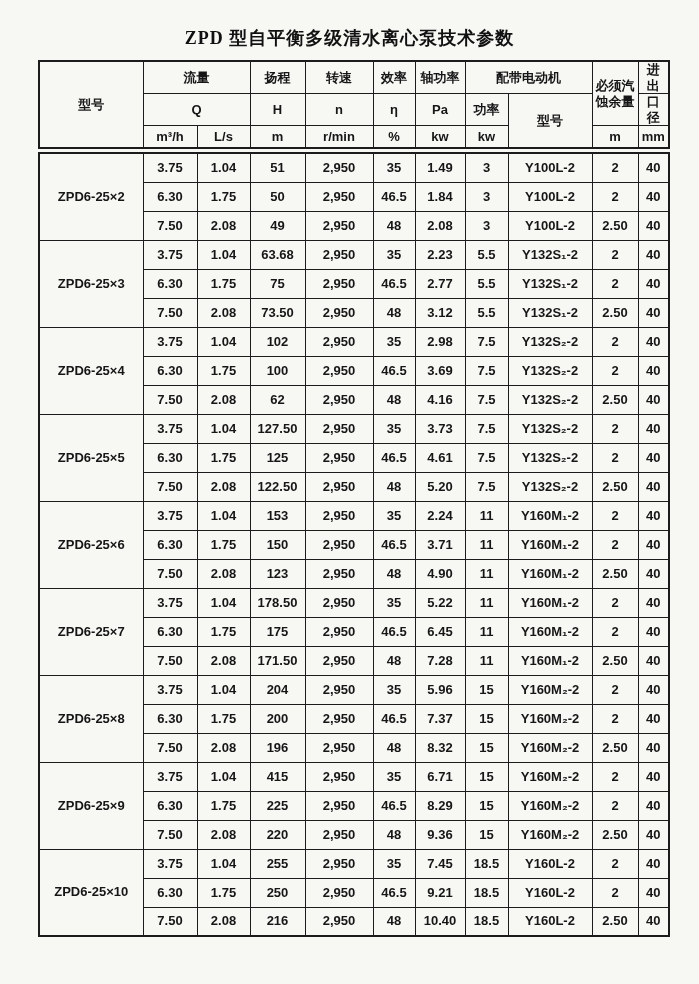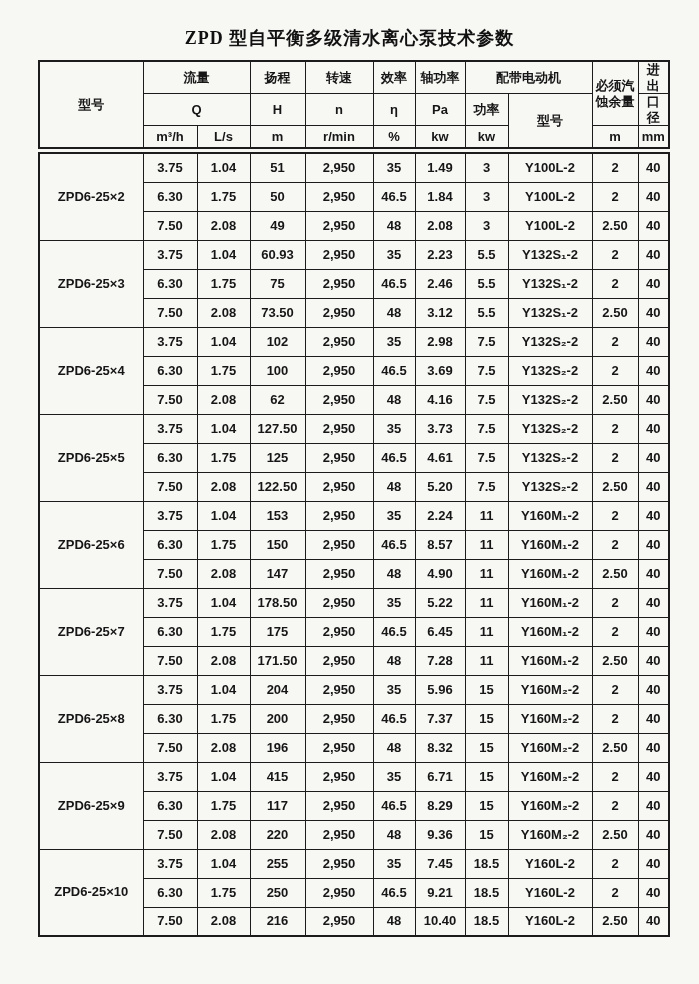--- a/index.html
+++ b/index.html
@@ -134,36 +134,36 @@
           <td>2.08</td>
           <td>3</td>
           <td>Y100L-2</td>
           <td>2.50</td>
           <td>40</td>
         </tr>
         <tr>
           <td rowspan="3">ZPD6-25×3</td>
           <td>3.75</td>
           <td>1.04</td>
-          <td>60.93</td>
+          <td>63.68</td>
           <td>2,950</td>
           <td>35</td>
           <td>2.23</td>
           <td>5.5</td>
           <td>Y132S₁-2</td>
           <td>2</td>
           <td>40</td>
         </tr>
         <tr>
           <td>6.30</td>
           <td>1.75</td>
           <td>75</td>
           <td>2,950</td>
           <td>46.5</td>
-          <td>2.46</td>
+          <td>2.77</td>
           <td>5.5</td>
           <td>Y132S₁-2</td>
           <td>2</td>
           <td>40</td>
         </tr>
         <tr>
           <td>7.50</td>
           <td>2.08</td>
           <td>73.50</td>
           <td>2,950</td>
@@ -260,30 +260,30 @@
           <td>Y160M₁-2</td>
           <td>2</td>
           <td>40</td>
         </tr>
         <tr>
           <td>6.30</td>
           <td>1.75</td>
           <td>150</td>
           <td>2,950</td>
           <td>46.5</td>
-          <td>8.57</td>
-          <td>11</td>
-          <td>Y160M₁-2</td>
-          <td>2</td>
-          <td>40</td>
-        </tr>
-        <tr>
-          <td>7.50</td>
-          <td>2.08</td>
-          <td>147</td>
+          <td>3.71</td>
+          <td>11</td>
+          <td>Y160M₁-2</td>
+          <td>2</td>
+          <td>40</td>
+        </tr>
+        <tr>
+          <td>7.50</td>
+          <td>2.08</td>
+          <td>123</td>
           <td>2,950</td>
           <td>48</td>
           <td>4.90</td>
           <td>11</td>
           <td>Y160M₁-2</td>
           <td>2.50</td>
           <td>40</td>
         </tr>
         <tr>
           <td rowspan="3">ZPD6-25×7</td>
@@ -368,21 +368,21 @@
           <td>35</td>
           <td>6.71</td>
           <td>15</td>
           <td>Y160M₂-2</td>
           <td>2</td>
           <td>40</td>
         </tr>
         <tr>
           <td>6.30</td>
           <td>1.75</td>
-          <td>117</td>
+          <td>225</td>
           <td>2,950</td>
           <td>46.5</td>
           <td>8.29</td>
           <td>15</td>
           <td>Y160M₂-2</td>
           <td>2</td>
           <td>40</td>
         </tr>
         <tr>
           <td>7.50</td>

